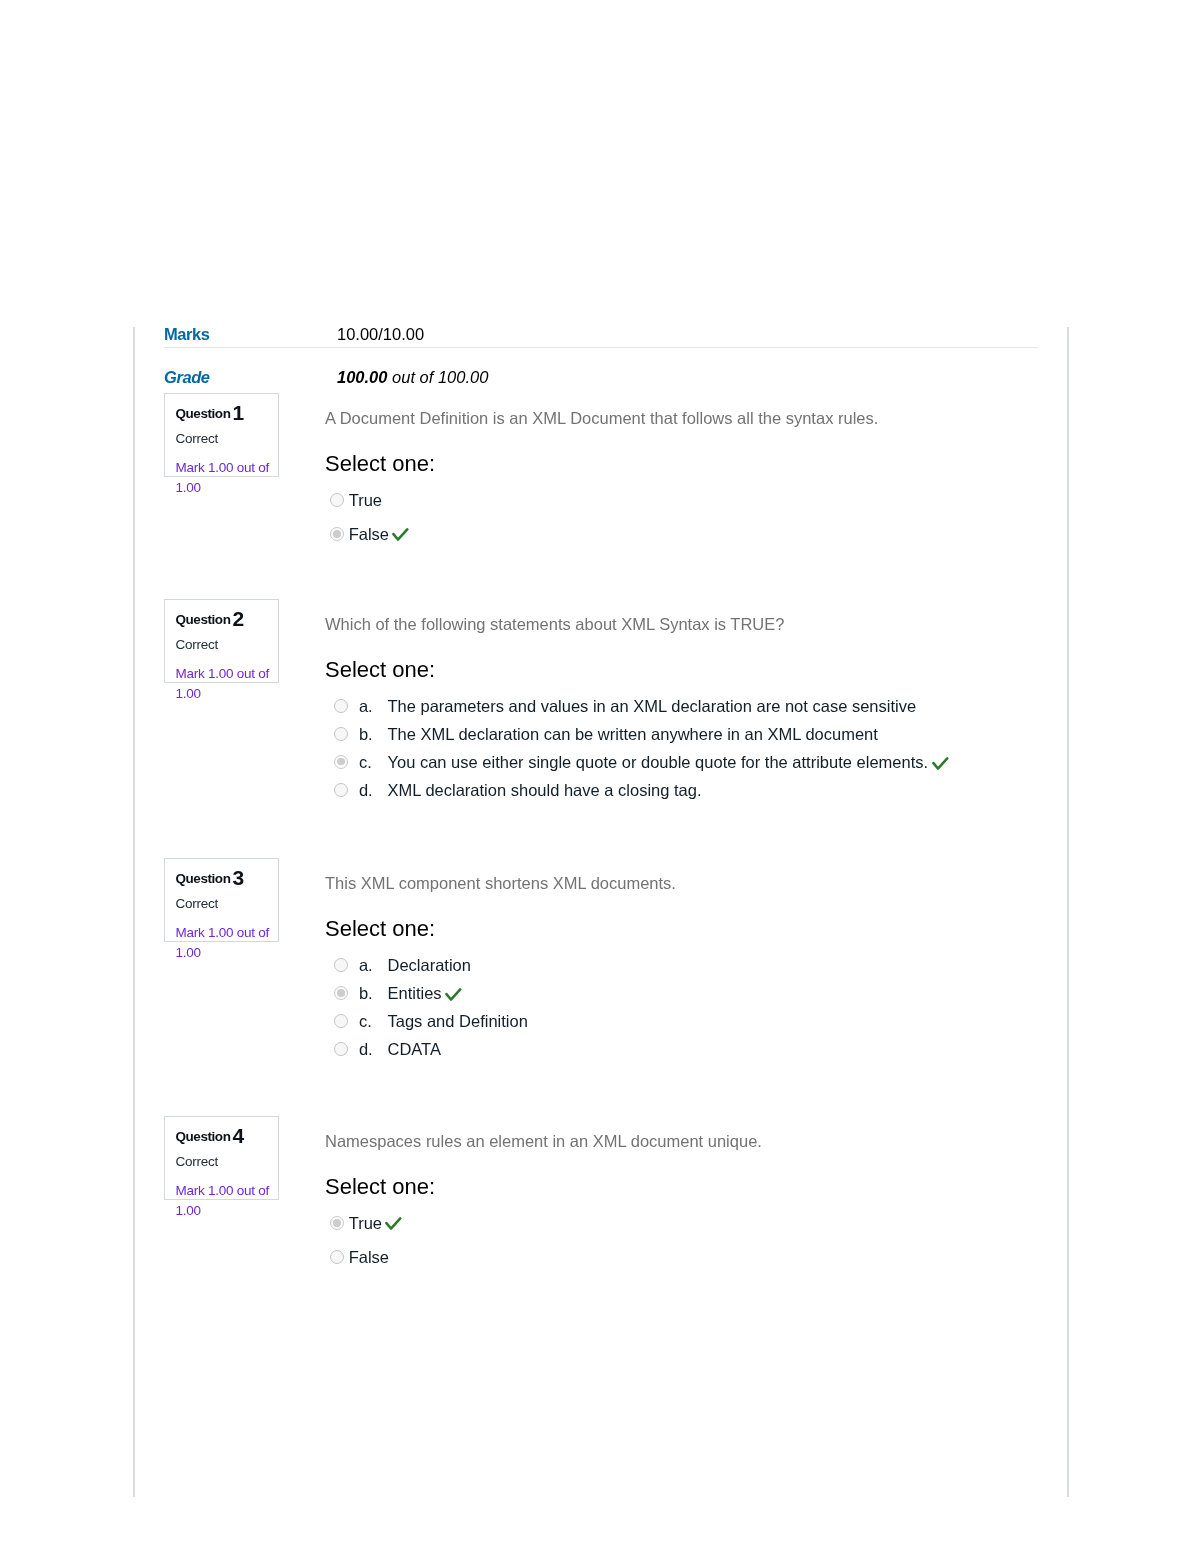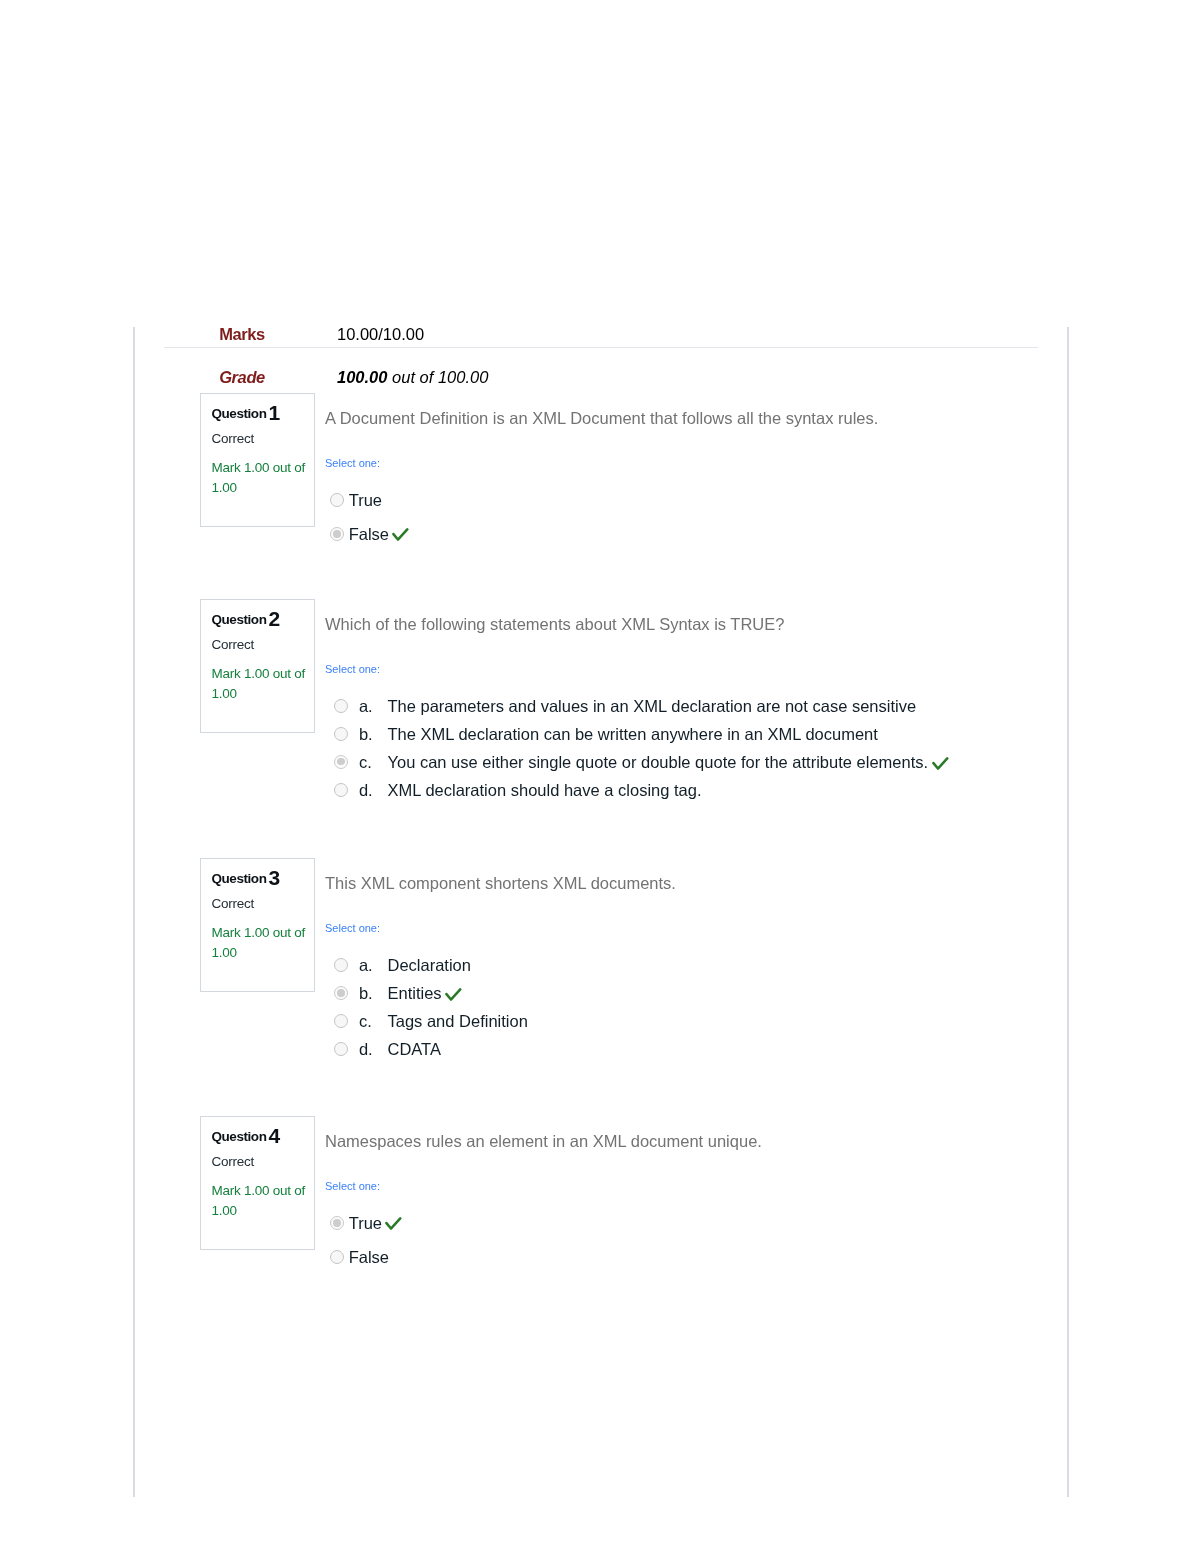--- a/index.html
+++ b/index.html
@@ -20,66 +20,65 @@
   .rule-left { left:133.35px; }
   .rule-right { left:1067.35px; }
 
   
   .summary { position:absolute; left:164px; top:326px; width:874px; }
   .sum-hr {
     position:absolute; left:0; top:20.5px; width:874px; height:1.6px;
     background:#e3e6ea;
   }
   .sum-label {
-    position:absolute; width:156px; text-align:center;
+    position:absolute; width:156px; text-align:left;
     font-weight:bold; font-size:16.5px; letter-spacing:-0.42px;
-    color:#7f1d1d; white-space:nowrap;
+    color:#0369a1; white-space:nowrap;
   }
   .sum-value {
     position:absolute; left:173px;
     font-size:16.5px; letter-spacing:0px; color:#000000; white-space:nowrap;
   }
   .sum-value b { font-weight:bold; }
   .r0 { top:-0.6px; }
   .r1 { top:42px;font-style:italic; }
 
   
   .qblock { position:absolute; left:164px; width:904px; }
   .qinfo {
-    position:absolute; left:0; top:0; width:114.6px; height:134px;
+    position:absolute; left:0; top:0; width:114.6px; height:84px;
     border:1.3px solid #d3d8df; background:#fff;
     box-sizing:border-box;
-    margin-left:36px;
   }
   .qinfo .qno {
     position:absolute; left:10.5px; top:12.2px;
     font-size:13.5px; font-weight:bold; color:#0c1217; line-height:10px;
     letter-spacing:-0.44px; white-space:nowrap;
   }
   .qinfo .qno .num {
     font-size:21px; line-height:10px; position:relative; top:1.9px; left:-1.3px;
     letter-spacing:-0.3px;
   }
   .qinfo .qstate {
     position:absolute; left:10.5px; top:40.3px;
     font-size:13.5px; color:#232e37; line-height:10px; letter-spacing:-0.25px;
   }
   .qinfo .qmark {
     position:absolute; left:10.5px; top:63.8px; width:101px;
-    font-size:13.5px; color:#15803d; line-height:20px; letter-spacing:-0.25px;
+    font-size:13.5px; color:#6d28d9; line-height:20px; letter-spacing:-0.25px;
   }
 
   .qbody { position:absolute; left:161px; top:0; }
   .qtext {
     position:absolute; left:0; top:14px;
     font-size:16.5px; color:#737373; line-height:23px; white-space:nowrap;
   }
   .qprompt {
     position:absolute; left:0; top:59px;
-    font-size:11px; color:#3b82f6; line-height:23px; white-space:nowrap;
+    font-size:22px; color:#000000; line-height:23px; white-space:nowrap;
   }
   .answers { position:absolute; left:0; }
   .ans { position:absolute; left:0; }
   .radio {
     position:absolute; top:0;
     width:14px; height:14px; border-radius:50%;
     border:1.2px solid #c4c4c4; background:#f7f7f7;
     box-sizing:border-box;
   }
   .radio.on { border-color:#c9c9c9; background:#fbfbfb; }

